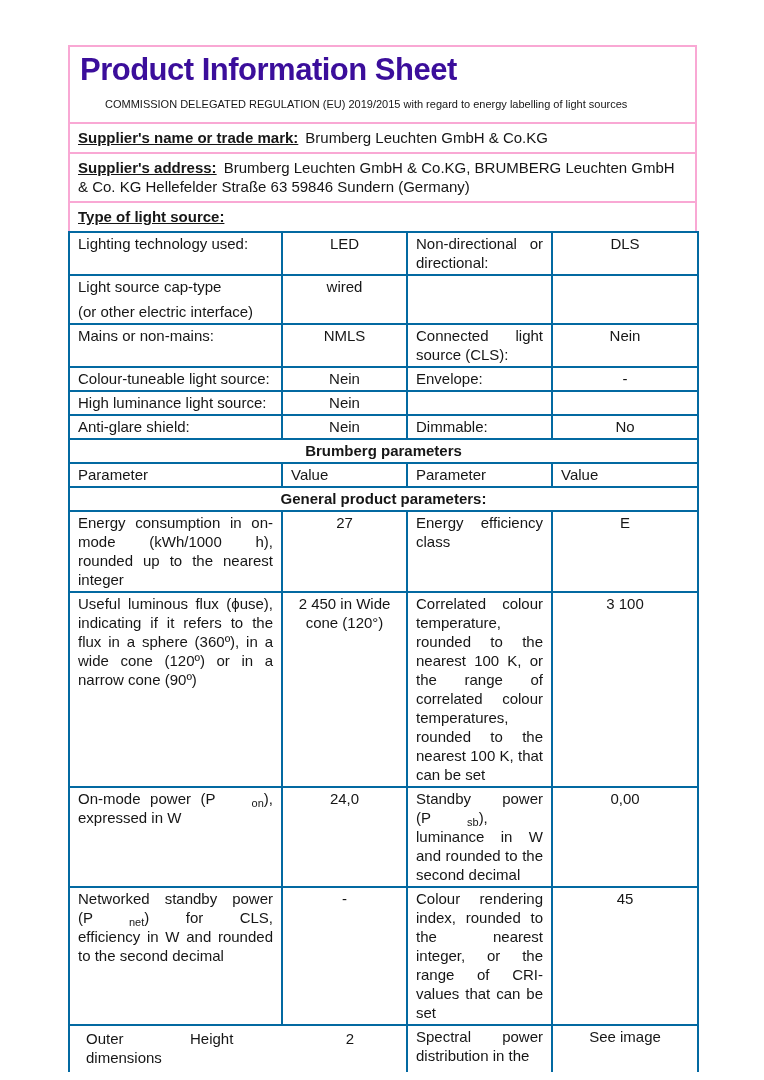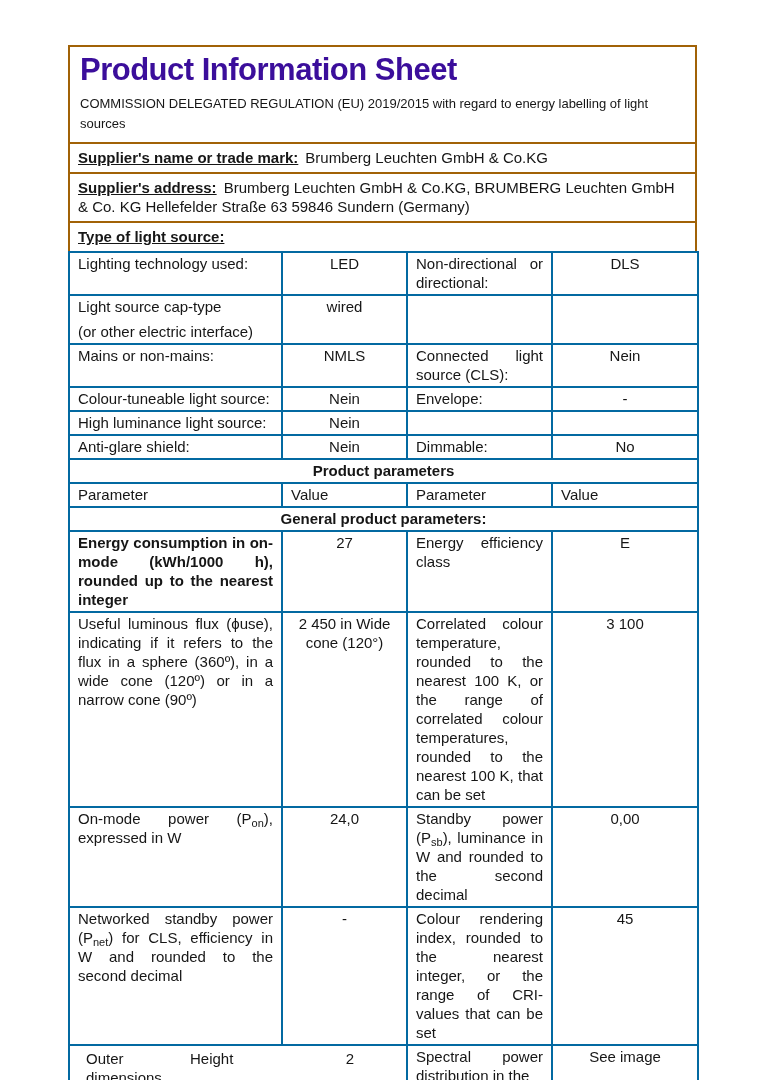--- a/index.html
+++ b/index.html
@@ -14,37 +14,38 @@
   }
   .doc {
     position: absolute;
     left: 68px;
     top: 45px;
     width: 629px;
     font-size: 15px;
     line-height: 19px;
   }
   .sect {
-    border: 2px solid #a16207;
+    border: 2px solid #f9a8d4;
     margin-top: -2px;
     padding: 4px 8px 5px 8px;
     box-sizing: border-box;
   }
   .sect:first-child { margin-top: 0; }
   .title-block { padding: 4px 10px 8px 10px; }
   .doc-title {
     font-size: 31px;
     line-height: 38px;
     font-weight: bold;
     letter-spacing: -0.5px;
     margin: 0 0 5px 0;
   }
   .doc-subtitle {
-    font-size: 13px;
+    font-size: 11px;
     line-height: 20px;
+    margin-left: 25px;
   }
   .lbl { font-weight: bold; text-decoration: underline; }
   .val { margin-left: 7px; }
 
   table.main {
     border-collapse: collapse;
     table-layout: fixed;
     width: 629px;
     margin-top: -2px;
     font-size: 15px;
@@ -65,20 +66,21 @@
   td.hdr {
     text-align: center;
     font-weight: bold;
     padding: 1px 4px 2px 4px;
   }
   .para2 { margin-top: 6px; }
   sub {
     font-size: 11px;
     line-height: 0;
     vertical-align: -3px;
+    margin-left: 36px;
   }
   
   tr.cut > td { border-bottom: none; }
   td.dims-td { padding: 0; border-bottom: none; }
   table.dims {
     border-collapse: collapse;
     width: 100%;
     table-layout: fixed;
     font-size: 15px;
     line-height: 19px;
@@ -88,21 +90,21 @@
     vertical-align: top;
     padding: 2px 8px 3px 8px;
     box-sizing: border-box;
   }
   table.dims col.d1 { width: 104px; }
   table.dims col.d2 { width: 106px; }
   table.dims col.d3 { width: 124px; }
   td.dim-label { border-right: 2px solid #3d3d3d; }
   td.dim-name  { border-right: 2px solid #3d3d3d; border-bottom: 2px solid #3d3d3d; }
   td.dim-val   { border-bottom: 2px solid #3d3d3d; text-align: center; }
-  .min-h-energy { height: 60px; font-weight: bold; }
+  .min-h-energy { height: 60px; }
   .min-h-sby { height: 80px; }
 </style>
 </head>
 <body>
 
 <div class="doc">
 
   <div class="sect title-block">
     <div class="doc-title" id="docTitle" style="color: rgb(59, 14, 155);">Product Information Sheet</div>
     <div class="doc-subtitle">COMMISSION DELEGATED REGULATION (EU) 2019/2015 with regard to energy labelling of light sources</div>
@@ -169,21 +171,21 @@
     </tr>
 
     <tr>
       <td class="p">Anti-glare shield:</td>
       <td class="v">Nein</td>
       <td class="p">Dimmable:</td>
       <td class="v">No</td>
     </tr>
 
     <tr>
-      <td class="hdr" colspan="4">Product parameters</td>
+      <td class="hdr" colspan="4">Brumberg parameters</td>
     </tr>
 
     <tr>
       <td>Parameter</td>
       <td>Value</td>
       <td>Parameter</td>
       <td>Value</td>
     </tr>
 
     <tr>

